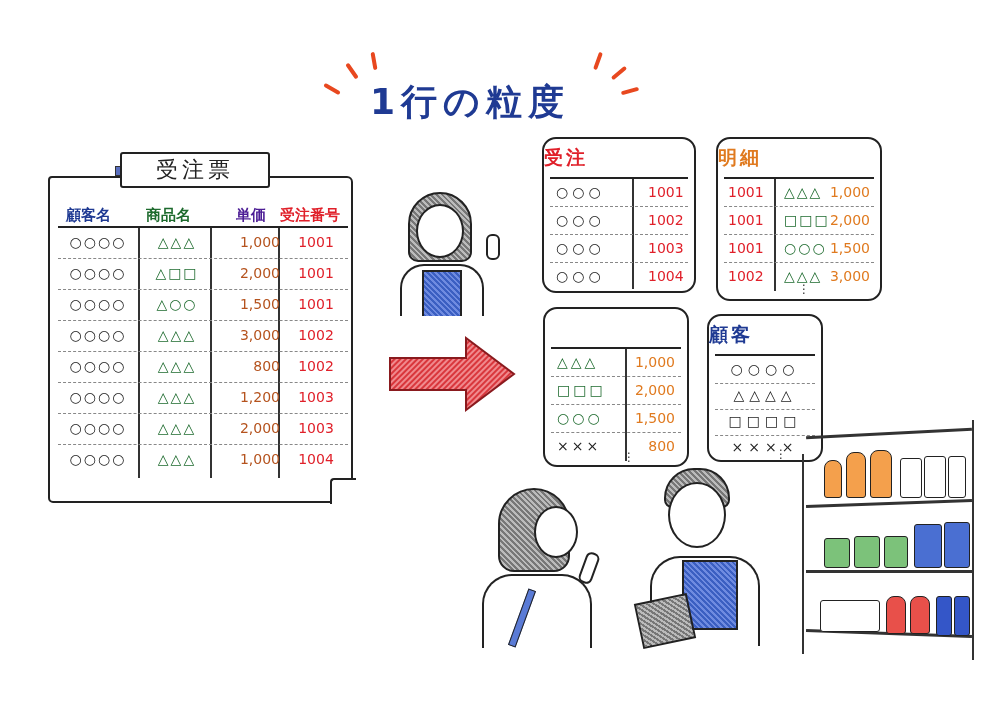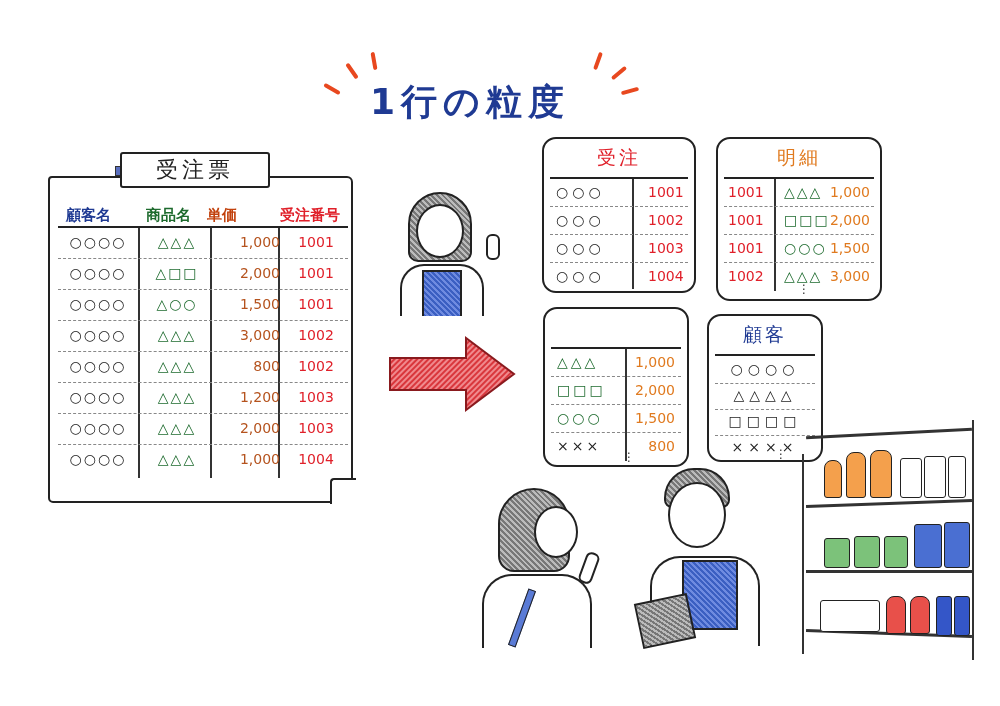--- a/index.html
+++ b/index.html
@@ -22,21 +22,21 @@
   .slip-row { position: absolute; left: 58px; width: 290px; height: 31px; border-bottom: 1px dashed #888; }
   .slip-cell { position: absolute; top: 6px; font-size: 14px; text-align: center; }
   .c-cust { left: 0; width: 80px; color: #222; letter-spacing: 2px; }
   .c-prod { left: 82px; width: 74px; color: #1e6b2e; letter-spacing: 2px; }
   .c-price { left: 162px; width: 60px; color: #b5531e; text-align: right; }
   .c-order { left: 230px; width: 56px; color: #e0202a; }
   #slip-curl { left: 330px; top: 478px; width: 26px; height: 26px; border-left: 2px solid #222; border-top: 2px solid #222; border-radius: 4px 0 0 0; background: #fff; transform: rotate(0deg); }
 
   
   .card { position: absolute; border: 2.5px solid #222; border-radius: 14px; background: #fff; }
-  .card-title { position: absolute; left: 0; right: 0; text-align: center; font-size: 19px; font-weight: normal; letter-spacing: 3px; }
+  .card-title { position: absolute; left: 0; right: 0; font-size: 19px; font-weight: bold; letter-spacing: 3px; }
   .card-rule { position: absolute; left: 6px; right: 6px; height: 2px; background: #222; }
   .card-vline { position: absolute; width: 1.5px; background: #333; }
   .card-row { position: absolute; left: 6px; right: 6px; height: 28px; border-bottom: 1px dashed #888; font-size: 14px; }
   .card-row span { position: absolute; top: 5px; }
   .dots { position: absolute; font-size: 12px; line-height: 4px; color: #333; }
 
   
   #arrow { left: 388px; top: 336px; }
 
   
@@ -56,21 +56,21 @@
 <div class="burst" style="left:596px;top:52px;transform:rotate(20deg);"></div>
 <div class="burst" style="left:617px;top:64px;transform:rotate(50deg);"></div>
 <div class="burst" style="left:628px;top:82px;transform:rotate(75deg);"></div>
 <div id="title" class="abs">1行の粒度</div>
 
 <div id="slip-clip" class="abs"></div>
 <div id="slip-tab" class="abs">受注票</div>
 <div id="slip" class="abs"></div>
 <div class="slip-head" style="left:66px;color:#1f3a93;">顧客名</div>
 <div class="slip-head" style="left:146px;color:#1e6b2e;">商品名</div>
-<div class="slip-head" style="left:207px;color:#c2410c;">単価</div>
+<div class="slip-head" style="left:236px;color:#4c1d95;">単価</div>
 <div class="slip-head" style="left:280px;color:#e0202a;">受注番号</div>
 <div id="slip-rule" class="abs"></div>
 <div class="slip-vline" style="left:138px;"></div>
 <div class="slip-vline" style="left:210px;"></div>
 <div class="slip-vline" style="left:278px;"></div>
 
 <div class="slip-row" style="top:228px;">
   <span class="slip-cell c-cust">○○○○</span>
   <span class="slip-cell c-prod">△△△</span>
   <span class="slip-cell c-price">1,000</span>

